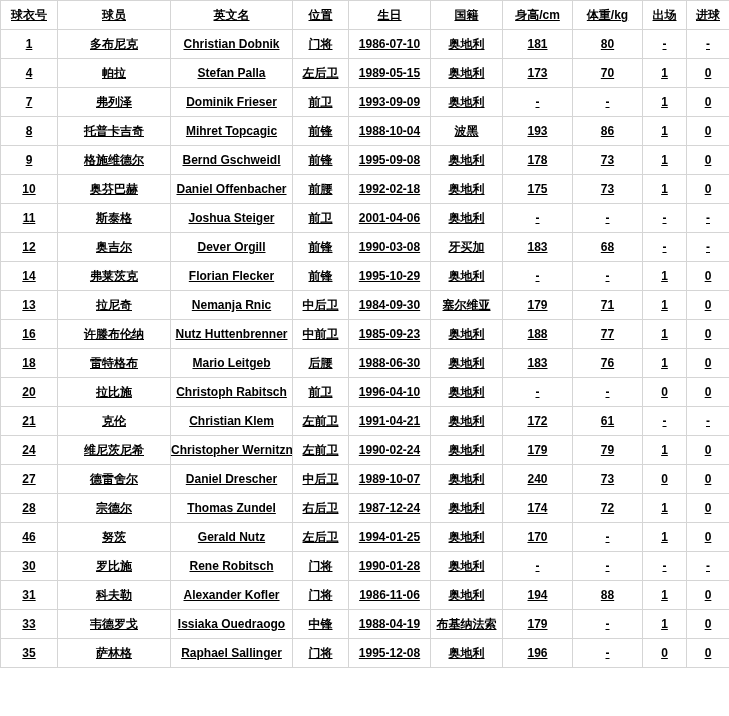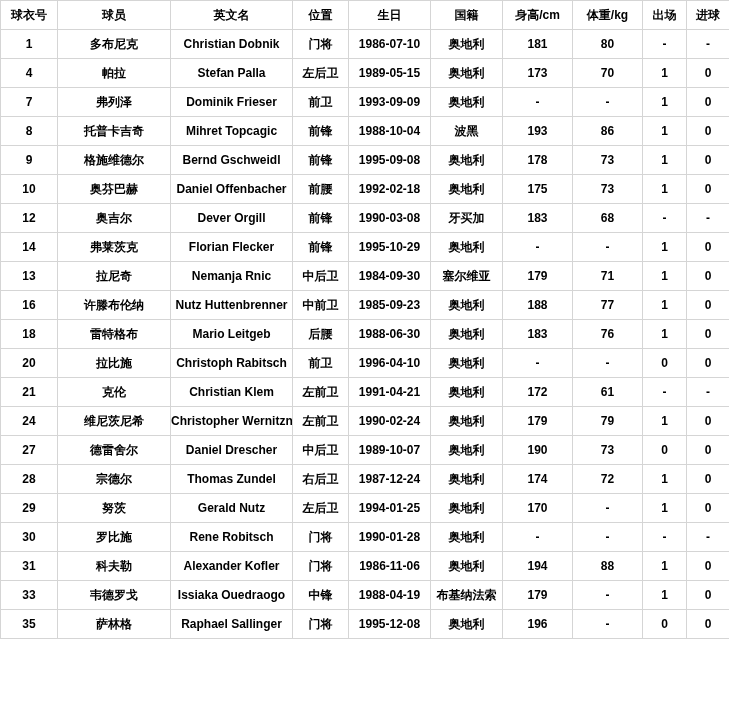--- a/index.html
+++ b/index.html
@@ -7,20 +7,21 @@
     padding: 0;
     background: #ffffff;
     width: 729px;
     height: 716px;
     overflow: hidden;
   }
   table.roster {
     border-collapse: collapse;
     table-layout: fixed;
     width: 729px;
+    text-decoration: underline;
   }
   table.roster th,
   table.roster td {
     border: 1px solid #d5d5d5;
     font-family: "Liberation Sans", sans-serif;
     font-size: 12px;
     font-weight: bold;
     color: #000000;
     text-align: center;
     vertical-align: middle;
@@ -128,20 +129,32 @@
     <td>Daniel Offenbacher</td>
     <td>前腰</td>
     <td>1992-02-18</td>
     <td>奥地利</td>
     <td>175</td>
     <td>73</td>
     <td>1</td>
     <td>0</td>
   </tr>
       <tr>
+    <td>11</td>
+    <td>斯泰格</td>
+    <td>Joshua Steiger</td>
+    <td>前卫</td>
+    <td>2001-04-06</td>
+    <td>奥地利</td>
+    <td>-</td>
+    <td>-</td>
+    <td>-</td>
+    <td>-</td>
+  </tr>
+      <tr>
     <td>12</td>
     <td>奥吉尔</td>
     <td>Dever Orgill</td>
     <td>前锋</td>
     <td>1990-03-08</td>
     <td>牙买加</td>
     <td>183</td>
     <td>68</td>
     <td>-</td>
     <td>-</td>
@@ -230,39 +243,39 @@
     <td>1</td>
     <td>0</td>
   </tr>
       <tr>
     <td>27</td>
     <td>德雷舍尔</td>
     <td>Daniel Drescher</td>
     <td>中后卫</td>
     <td>1989-10-07</td>
     <td>奥地利</td>
-    <td>190</td>
+    <td>240</td>
     <td>73</td>
     <td>0</td>
     <td>0</td>
   </tr>
       <tr>
     <td>28</td>
     <td>宗德尔</td>
     <td>Thomas Zundel</td>
     <td>右后卫</td>
     <td>1987-12-24</td>
     <td>奥地利</td>
     <td>174</td>
     <td>72</td>
     <td>1</td>
     <td>0</td>
   </tr>
       <tr>
-    <td>29</td>
+    <td>46</td>
     <td>努茨</td>
     <td>Gerald Nutz</td>
     <td>左后卫</td>
     <td>1994-01-25</td>
     <td>奥地利</td>
     <td>170</td>
     <td>-</td>
     <td>1</td>
     <td>0</td>
   </tr>

